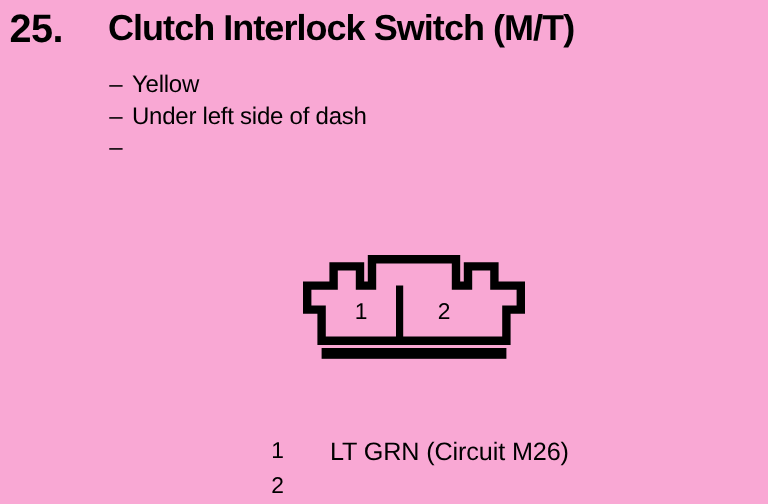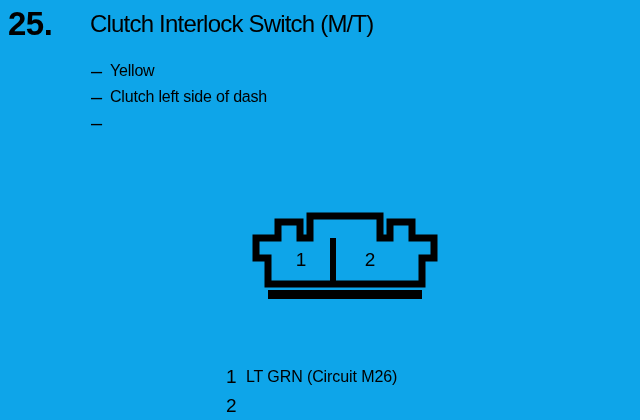--- a/index.html
+++ b/index.html
@@ -4,21 +4,21 @@
 <style>
   html, body {
     margin: 0;
     padding: 0;
     background: #ffffff;
   }
   #page {
     position: relative;
     width: 640px;
     height: 420px;
-    background: #0ea5e9;
+    background: #f9a8d4;
     overflow: hidden;
     font-family: "Liberation Sans", sans-serif;
     color: #000000;
   }
 
   
   #heading {
     position: absolute;
     left: 0;
     top: 2px;
@@ -32,22 +32,22 @@
     font-size: 33px;
     font-weight: bold;
     letter-spacing: -0.5px;
     line-height: 38px;
     white-space: nowrap;
   }
   #heading-title {
     position: absolute;
     left: 90px;
     top: 3px;
-    font-size: 24px;
-    font-weight: normal;
+    font-size: 30px;
+    font-weight: bold;
     letter-spacing: -0.8px;
     line-height: 38px;
     white-space: nowrap;
   }
 
   
   #spec-list {
     position: absolute;
     left: 91px;
     top: 58px;
@@ -59,21 +59,21 @@
     height: 26px;
     white-space: nowrap;
   }
   .spec-dash {
     width: 19px;
     flex: 0 0 19px;
     font-size: 20px;
     line-height: 26px;
   }
   .spec-text {
-    font-size: 16px;
+    font-size: 20px;
     line-height: 26px;
     letter-spacing: -0.2px;
   }
 
   
   #connector-figure {
     position: absolute;
     left: 252px;
     top: 208px;
     width: 186px;
@@ -103,23 +103,24 @@
     height: 29px;
     white-space: nowrap;
   }
   .legend-pin {
     width: 20px;
     flex: 0 0 20px;
     font-size: 19px;
     line-height: 29px;
   }
   .legend-label {
-    font-size: 16px;
+    font-size: 21px;
     line-height: 29px;
     letter-spacing: -0.1px;
+    margin-left: 29px;
   }
 </style>
 </head>
 <body>
 
 <div id="page">
 
   <div id="heading">
     <div id="item-number">25.</div>
     <div id="heading-title">Clutch Interlock Switch (M/T)</div>
@@ -127,21 +128,21 @@
 
   <div id="spec-list">
 
     <div class="spec-row">
       <span class="spec-dash">–</span>
       <span class="spec-text">Yellow</span>
     </div>
 
     <div class="spec-row">
       <span class="spec-dash">–</span>
-      <span class="spec-text">Clutch left side of dash</span>
+      <span class="spec-text">Under left side of dash</span>
     </div>
 
     <div class="spec-row">
       <span class="spec-dash">–</span>
     </div>
 
   </div>
 
   <div id="connector-figure">
     <svg id="connector-svg" viewBox="0 0 186 96" xmlns="http://www.w3.org/2000/svg">

